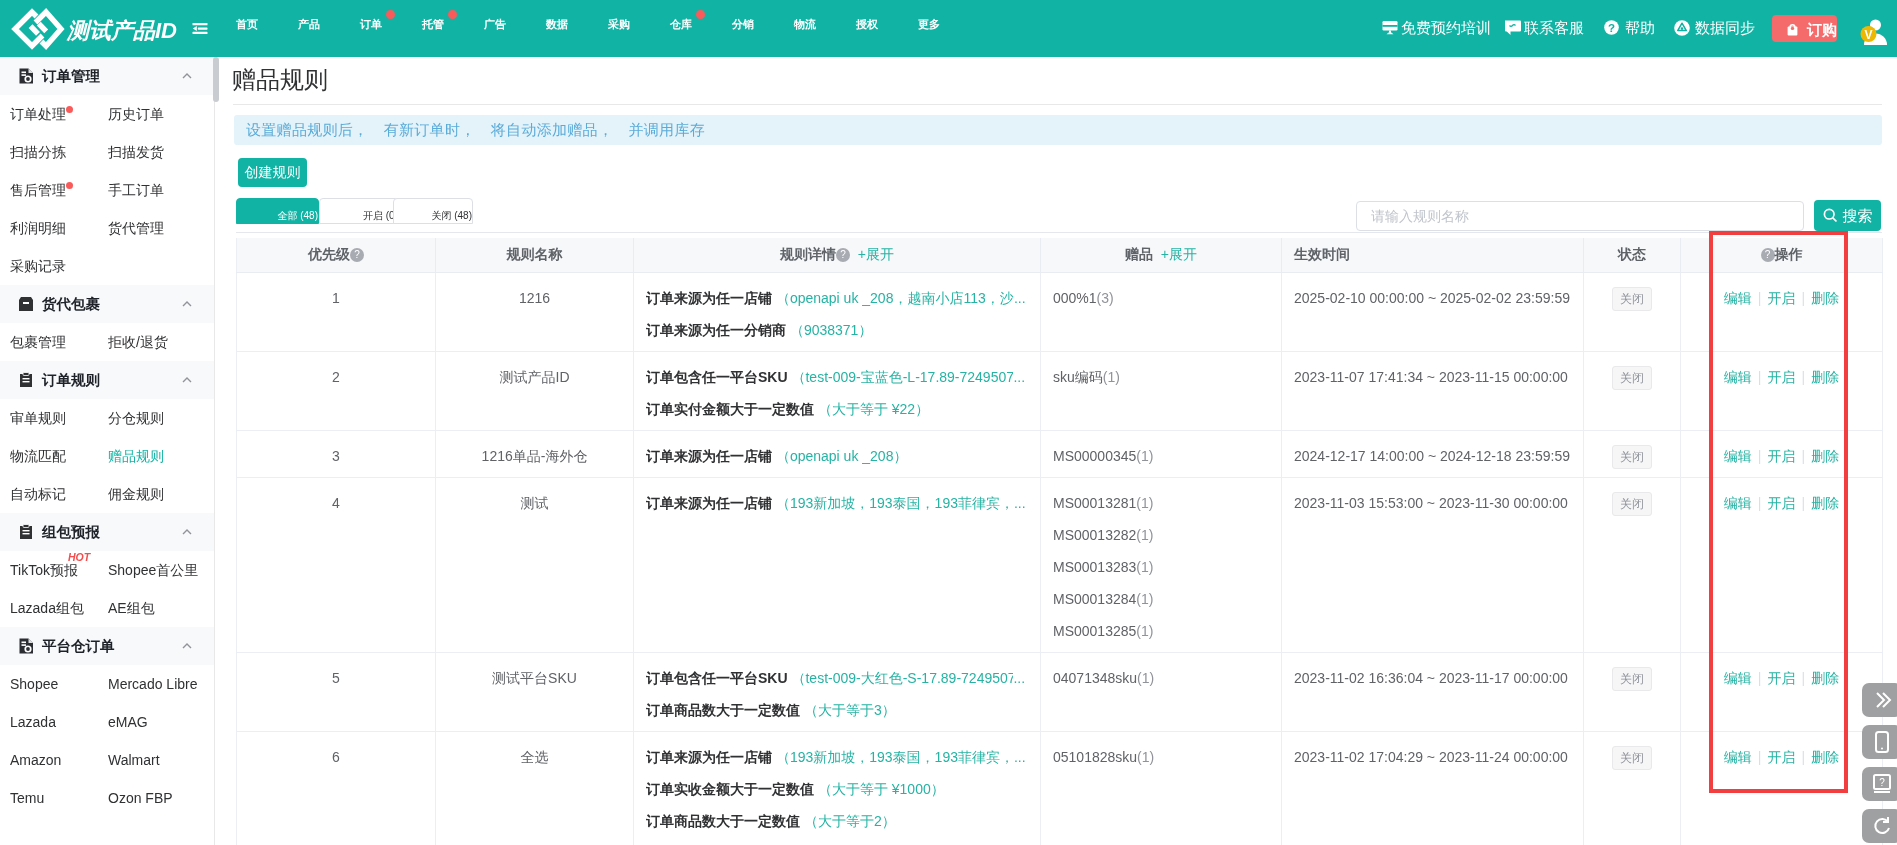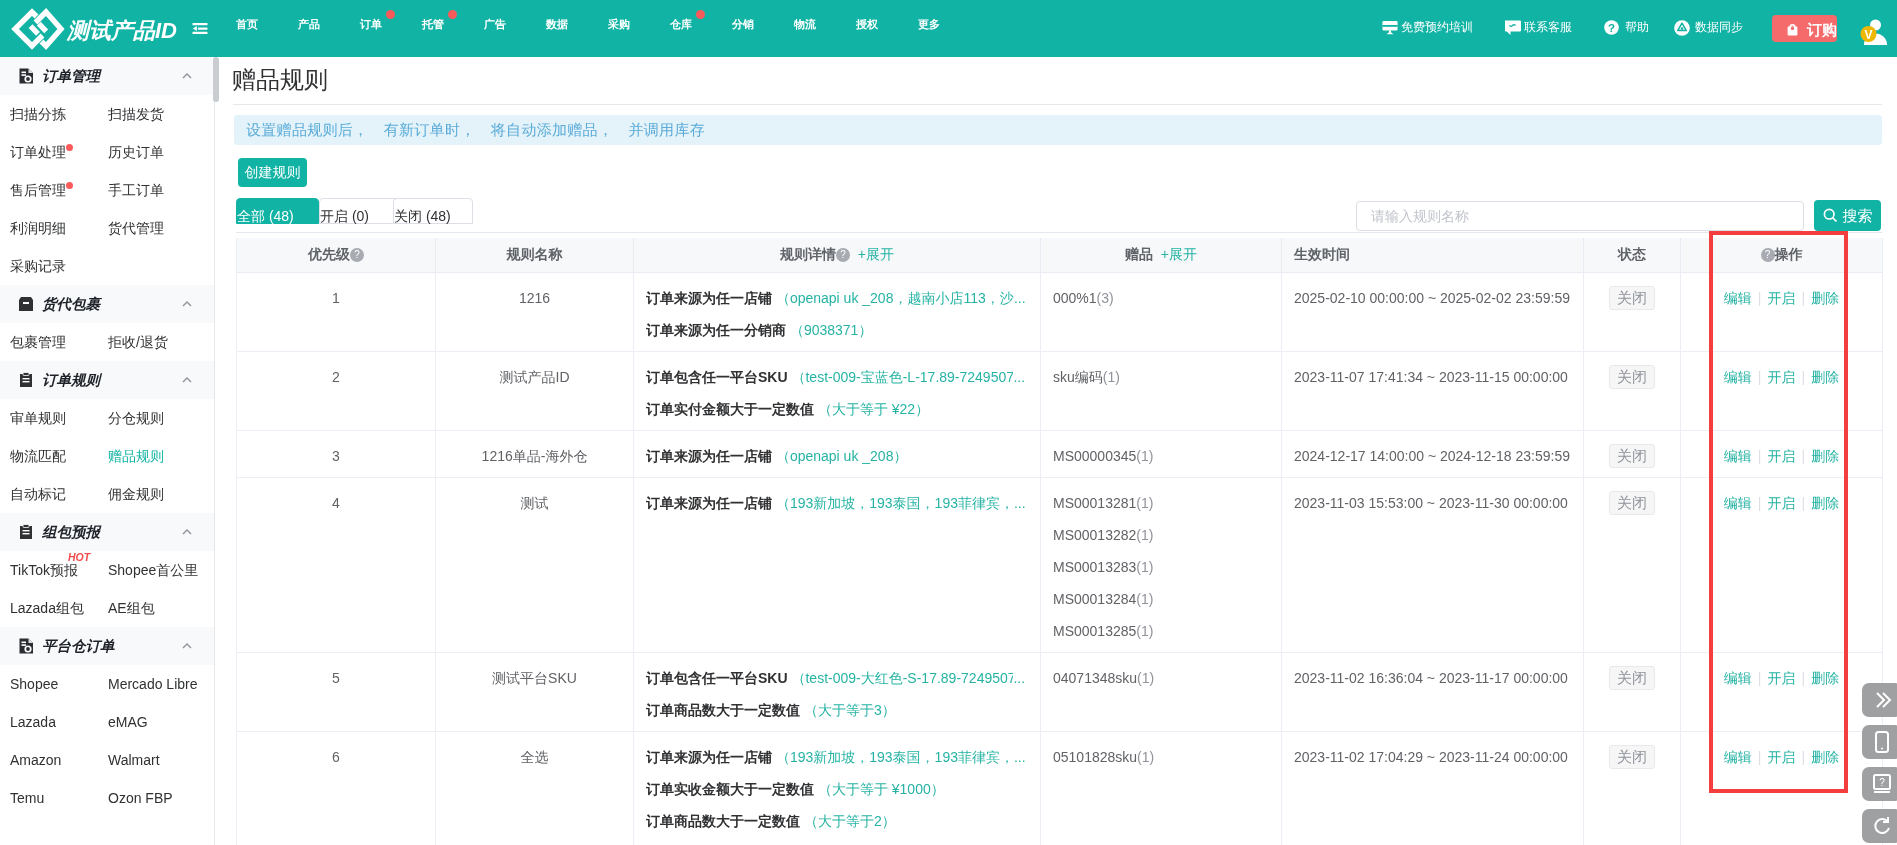--- a/index.html
+++ b/index.html
@@ -6,61 +6,61 @@
 html,body { width:1897px; height:845px; overflow:hidden; font-family:"Liberation Sans", sans-serif; background:#fff; }
 .abs { position:absolute; }
 
 
 .topbar { position:absolute; left:0; top:0; width:1897px; height:57px; background:#10b3a4; color:#fff; }
 .logo { position:absolute; }
 .brand { position:absolute; left:67px; top:16px; font-size:22px; font-weight:bold; font-style:italic; }
 .burger { position:absolute; left:192px; top:22px; width:16px; height:13px; }
 .navitem { position:absolute; top:17px; width:62px; text-align:center; font-size:11px; font-weight:bold; }
 .navdot { position:absolute; width:9px; height:9px; border-radius:50%; background:#fa5a5a; top:-7px; }
-.tr-item { position:absolute; top:19px; white-space:nowrap; font-size:12px; }
+.tr-item { position:absolute; top:19px; white-space:nowrap; font-size:15px; }
 .ordbtn { position:absolute; left:1772px; top:15px; width:65px; height:27px; background:#f56a6a; border-radius:4px; color:#fff; font-size:15px; font-weight:bold; text-align:right; line-height:29px; }
 
 
 .sidebar { position:absolute; left:0; top:57px; width:215px; height:788px; background:#fff; border-right:1px solid #e8e8e8; font-size:14px; color:#303133; }
 .sgroup { position:relative; height:38px; background:#f7f9fb; line-height:38px; }
-.sgroup .gtitle { position:absolute; left:42px; font-weight:600; color:#1f2329; font-size:14.5px;font-style:italic; }
+.sgroup .gtitle { position:absolute; left:42px; font-weight:600; color:#1f2329; font-size:14.5px; }
 .sgroup .gicon { position:absolute; left:18px; top:11px; width:16px; height:16px; }
 .sgroup .chev { position:absolute; left:182px; top:14px; width:10px; height:10px; }
 .srow { position:relative; height:38px; line-height:38px; }
 .sc1 { position:absolute; left:10px; white-space:nowrap; }
 .sc2 { position:absolute; left:108px; white-space:nowrap; }
 .sdot { position:absolute; width:7px; height:7px; border-radius:50%; background:#fa5a5a; top:11px; }
 .active-menu { color:#10b3a4; }
 .hot { position:absolute; color:#f34d4d; font-weight:bold; font-size:10.5px; top:-1px; left:58px; line-height:14px; font-style:italic; }
 
 
 .main { position:absolute; left:216px; top:57px; width:1681px; height:788px; background:#fff; }
 .pagetitle { position:absolute; left:16px; top:7px; font-size:24px; line-height:32px; color:#303133; }
 .titleline { position:absolute; left:17px; top:47px; width:1649px; height:1px; background:#e8e8e8; }
 .alert { position:absolute; left:18px; top:58px; width:1648px; height:30px; background:#e4f3fa; border-radius:3px; line-height:30px; color:#5aabd8; font-size:15px; letter-spacing:0.3px; padding-left:12px; }
 .createbtn { position:absolute; left:22px; top:101px; width:69px; height:29px; background:#10b3a4; border-radius:4px; color:#fff; font-size:14px; text-align:center; line-height:29px; }
-.tab { position:absolute; top:141px; height:26px; line-height:34px; text-align:left; font-size:14px; border:1px solid #dcdfe6; background:#fff; color:#303133; border-radius:4px 4px 0 0; }
+.tab { position:absolute; top:141px; height:26px; line-height:34px; text-align:right; font-size:10px; border:1px solid #dcdfe6; background:#fff; color:#303133; border-radius:4px 4px 0 0; }
 .tab.on { background:#10b3a4; color:#fff; border-color:#10b3a4; }
 .searchbox { position:absolute; left:1140px; top:144px; width:448px; height:30px; border:1px solid #dcdfe6; border-radius:4px; line-height:28px; color:#c0c4cc; font-size:14px; padding-left:14px; }
 .searchbtn { position:absolute; left:1598px; top:143px; width:67px; height:31px; background:#10b3a4; border-radius:4px; color:#fff; font-size:15px; text-align:center; line-height:31px; }
 
 .tabline { position:absolute; left:20px; top:175px; width:1646px; height:1px; background:#e4e7ed; }
 
 table.grid { position:absolute; left:20px; top:181px; width:1646px; border-collapse:collapse; table-layout:fixed; font-size:14px; color:#606266; border-left:1px solid #ebeef5; border-right:1px solid #ebeef5; }
 table.grid th { background:#f7f8fa; height:34px; font-weight:bold; color:#5f6368; border-right:1px solid #e9ecf2; border-bottom:1px solid #e9ecf2; padding:0; }
 table.grid td { border-right:1px solid #ebeef5; border-bottom:1px solid #ebeef5; vertical-align:top; padding:9px 12px 5px 12px; line-height:32px; }
 table.grid th:last-child, table.grid td:last-child { border-right:none; }
 table.grid tr:last-child td { height:150px; }
 .tc { text-align:center; }
 .bold { font-weight:bold; color:#303133; }
 .lnk { color:#26b3a4; }
 .gray { color:#909399; }
 .qm { display:inline-block; width:14px; height:14px; border-radius:50%; background:#a8abb2; color:#fff; font-size:10px; line-height:14px; text-align:center; vertical-align:1px; font-weight:normal; }
 .expand { color:#26b3a4; font-weight:normal; }
-.statustag { display:inline-block; height:24px; line-height:22px; padding:0 7px; background:#f6f6f7; border:1px solid #e9e9eb; border-radius:3px; color:#8f939b; font-size:15px; }
+.statustag { display:inline-block; height:24px; line-height:22px; padding:0 7px; background:#f6f6f7; border:1px solid #e9e9eb; border-radius:3px; color:#8f939b; font-size:12px; }
 .acts { color:#26b3a4; white-space:nowrap; }
 .acts .sep { color:#dcdfe6; padding:0 6px; }
 .detail-line { white-space:nowrap; overflow:hidden; }
 .tclip { display:inline-block; max-width:500px; overflow:hidden; vertical-align:bottom; }
 #c1{max-width:238px} #c2{max-width:222px} #c3{max-width:222px} .c193{max-width:238px}
 
 
 .redbox { position:absolute; left:1709px; top:231px; width:139px; height:562px; border:4px solid #f23e3e; z-index:50; }
 
 
@@ -150,26 +150,26 @@
         <rect x="3.5" y="6.3" width="4.5" height="1.6" fill="#fff"></rect>
         <circle cx="10" cy="11" r="3.6" fill="#fff"></circle>
         <circle cx="10" cy="11" r="1.9" fill="#2b2d33"></circle>
       </svg>
     <span class="gtitle">订单管理</span>
     <svg class="chev" viewBox="0 0 10 10">
         <path d="M1 7 L5 3 L9 7" fill="none" stroke="#909399" stroke-width="1.4"></path>
       </svg>
   </div>
   <div class="srow">
+      <span class="sc1">订单处理<span class="sdot" style="left:56px;"></span></span>
+      <span class="sc2">历史订单</span>
+    </div>
+  <div class="srow">
       <span class="sc1">扫描分拣</span>
       <span class="sc2">扫描发货</span>
-    </div>
-  <div class="srow">
-      <span class="sc1">订单处理<span class="sdot" style="left:56px;"></span></span>
-      <span class="sc2">历史订单</span>
     </div>
   <div class="srow">
       <span class="sc1">售后管理<span class="sdot" style="left:56px;"></span></span>
       <span class="sc2">手工订单</span>
     </div>
   <div class="srow">
       <span class="sc1">利润明细</span>
       <span class="sc2">货代管理</span>
     </div>
   <div class="srow">

